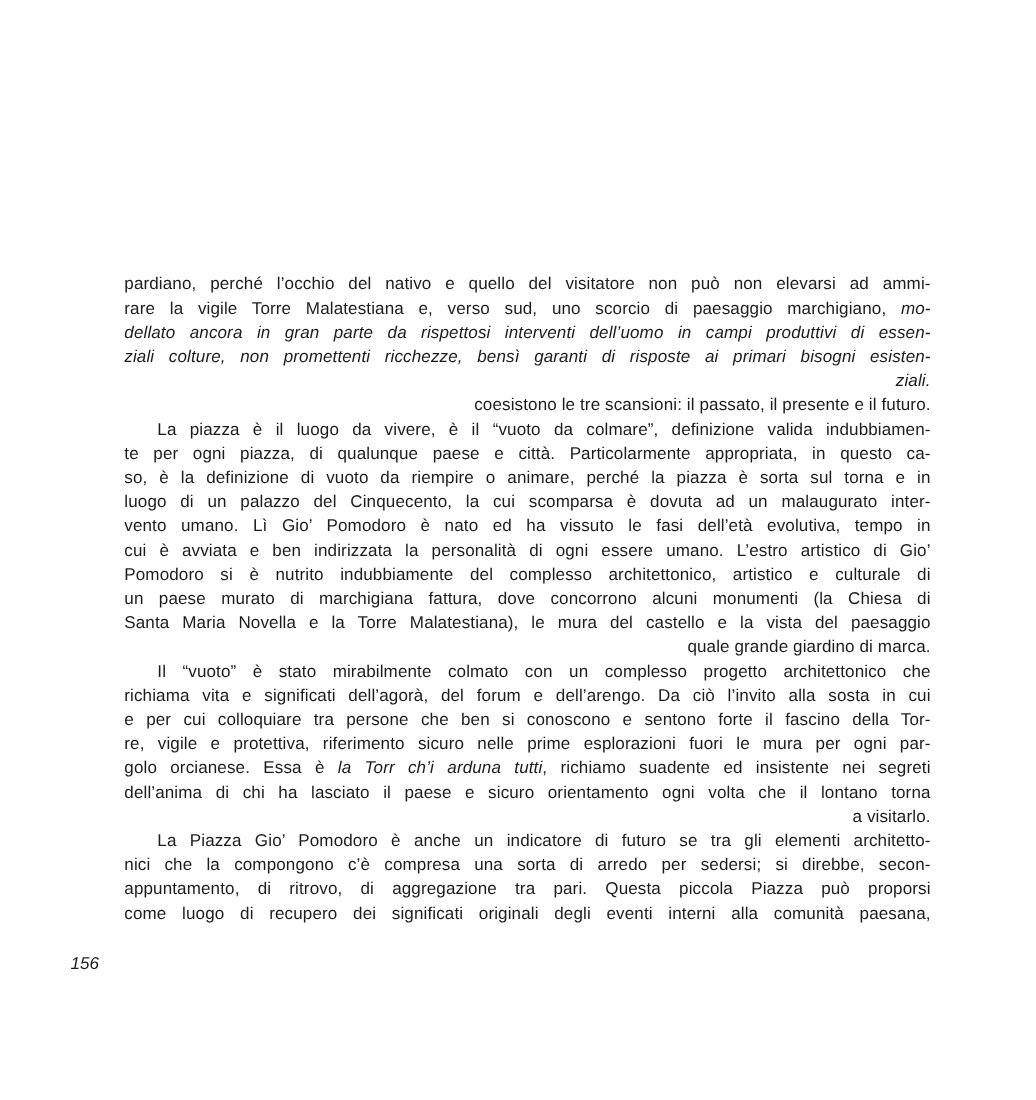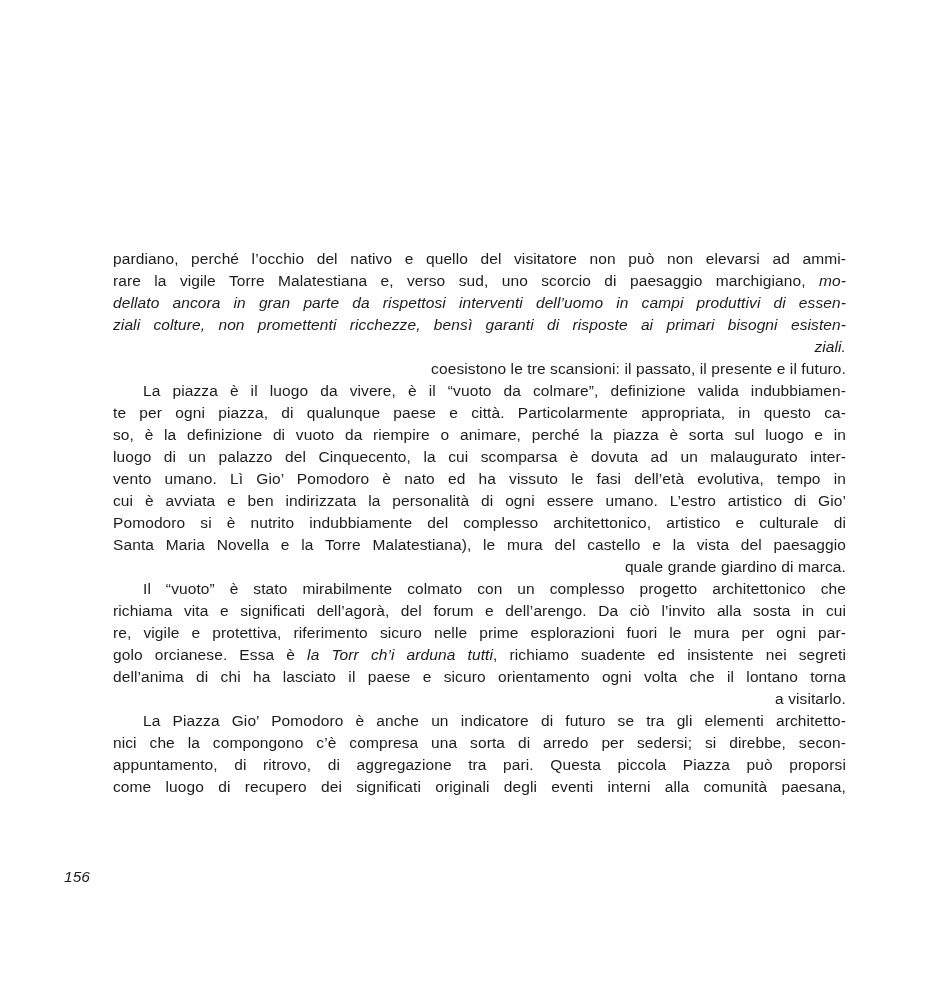--- a/index.html
+++ b/index.html
@@ -66,31 +66,33 @@
         <div class="line"><span class="seg-i">dellato ancora in gran parte da rispettosi interventi dell’uomo in campi produttivi di essen-</span></div>
         <div class="line"><span class="seg-i">ziali colture, non promettenti ricchezze, bensì garanti di risposte ai primari bisogni esisten-</span></div>
         <div class="line last"><span class="seg-i">ziali.</span></div>
       </div>
       <div class="para">
         <div class="line last"><span class="seg">coesistono le tre scansioni: il passato, il presente e il futuro.</span></div>
       </div>
       <div class="para">
         <div class="line indent"><span class="seg">La piazza è il luogo da vivere, è il “vuoto da colmare”, definizione valida indubbiamen-</span></div>
         <div class="line"><span class="seg">te per ogni piazza, di qualunque paese e città. Particolarmente appropriata, in questo ca-</span></div>
-        <div class="line"><span class="seg">so, è la definizione di vuoto da riempire o animare, perché la piazza è sorta sul luogo e in</span></div>
+        <div class="line"><span class="seg">so, è la definizione di vuoto da riempire o animare, perché la piazza è sorta sul torna e in</span></div>
         <div class="line"><span class="seg">luogo di un palazzo del Cinquecento, la cui scomparsa è dovuta ad un malaugurato inter-</span></div>
         <div class="line"><span class="seg">vento umano. Lì Gio’ Pomodoro è nato ed ha vissuto le fasi dell’età evolutiva, tempo in</span></div>
         <div class="line"><span class="seg">cui è avviata e ben indirizzata la personalità di ogni essere umano. L’estro artistico di Gio’</span></div>
         <div class="line"><span class="seg">Pomodoro si è nutrito indubbiamente del complesso architettonico, artistico e culturale di</span></div>
+        <div class="line"><span class="seg">un paese murato di marchigiana fattura, dove concorrono alcuni monumenti (la Chiesa di</span></div>
         <div class="line"><span class="seg">Santa Maria Novella e la Torre Malatestiana), le mura del castello e la vista del paesaggio</span></div>
         <div class="line last"><span class="seg">quale grande giardino di marca.</span></div>
       </div>
       <div class="para">
         <div class="line indent"><span class="seg">Il “vuoto” è stato mirabilmente colmato con un complesso progetto architettonico che</span></div>
         <div class="line"><span class="seg">richiama vita e significati dell’agorà, del forum e dell’arengo. Da ciò l’invito alla sosta in cui</span></div>
+        <div class="line"><span class="seg">e per cui colloquiare tra persone che ben si conoscono e sentono forte il fascino della Tor-</span></div>
         <div class="line"><span class="seg">re, vigile e protettiva, riferimento sicuro nelle prime esplorazioni fuori le mura per ogni par-</span></div>
         <div class="line"><span class="seg">golo orcianese. Essa è </span><span class="seg-i">la Torr ch’i arduna tutti</span><span class="seg">, richiamo suadente ed insistente nei segreti</span></div>
         <div class="line"><span class="seg">dell’anima di chi ha lasciato il paese e sicuro orientamento ogni volta che il lontano torna</span></div>
         <div class="line last"><span class="seg">a visitarlo.</span></div>
       </div>
       <div class="para">
         <div class="line indent"><span class="seg">La Piazza Gio’ Pomodoro è anche un indicatore di futuro se tra gli elementi architetto-</span></div>
         <div class="line"><span class="seg">nici che la compongono c’è compresa una sorta di arredo per sedersi; si direbbe, secon-</span></div>
         <div class="line"><span class="seg">appuntamento, di ritrovo, di aggregazione tra pari. Questa piccola Piazza può proporsi</span></div>
         <div class="line"><span class="seg">come luogo di recupero dei significati originali degli eventi interni alla comunità paesana,</span></div>

